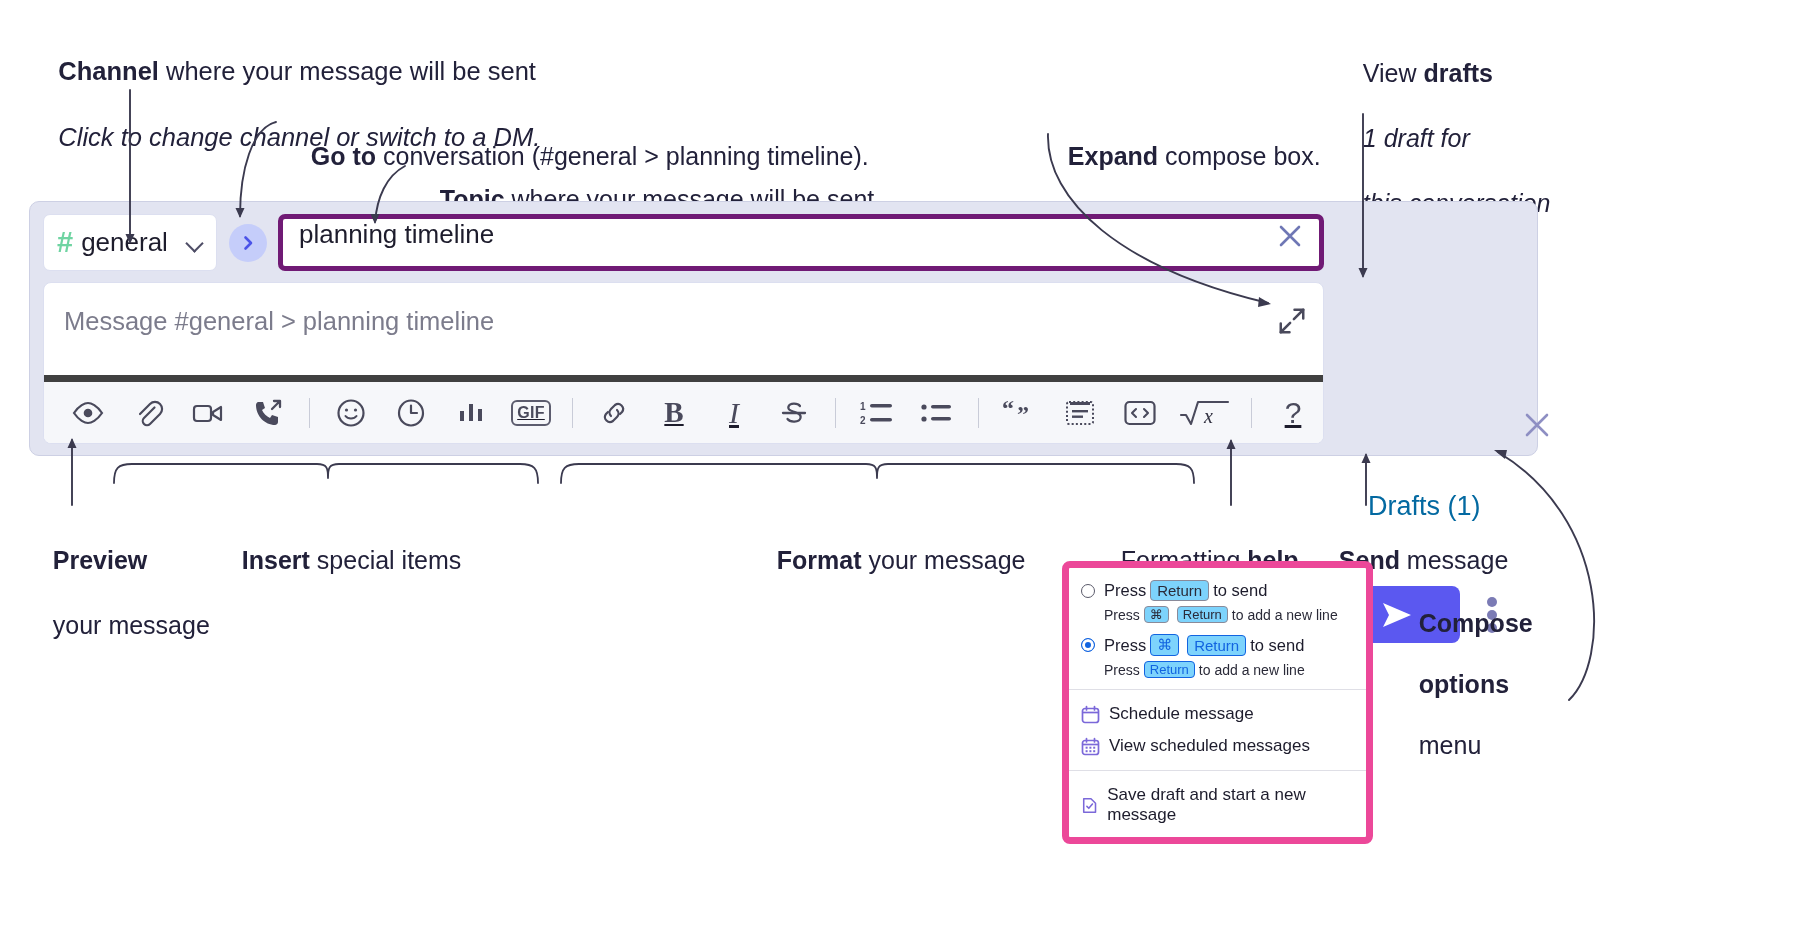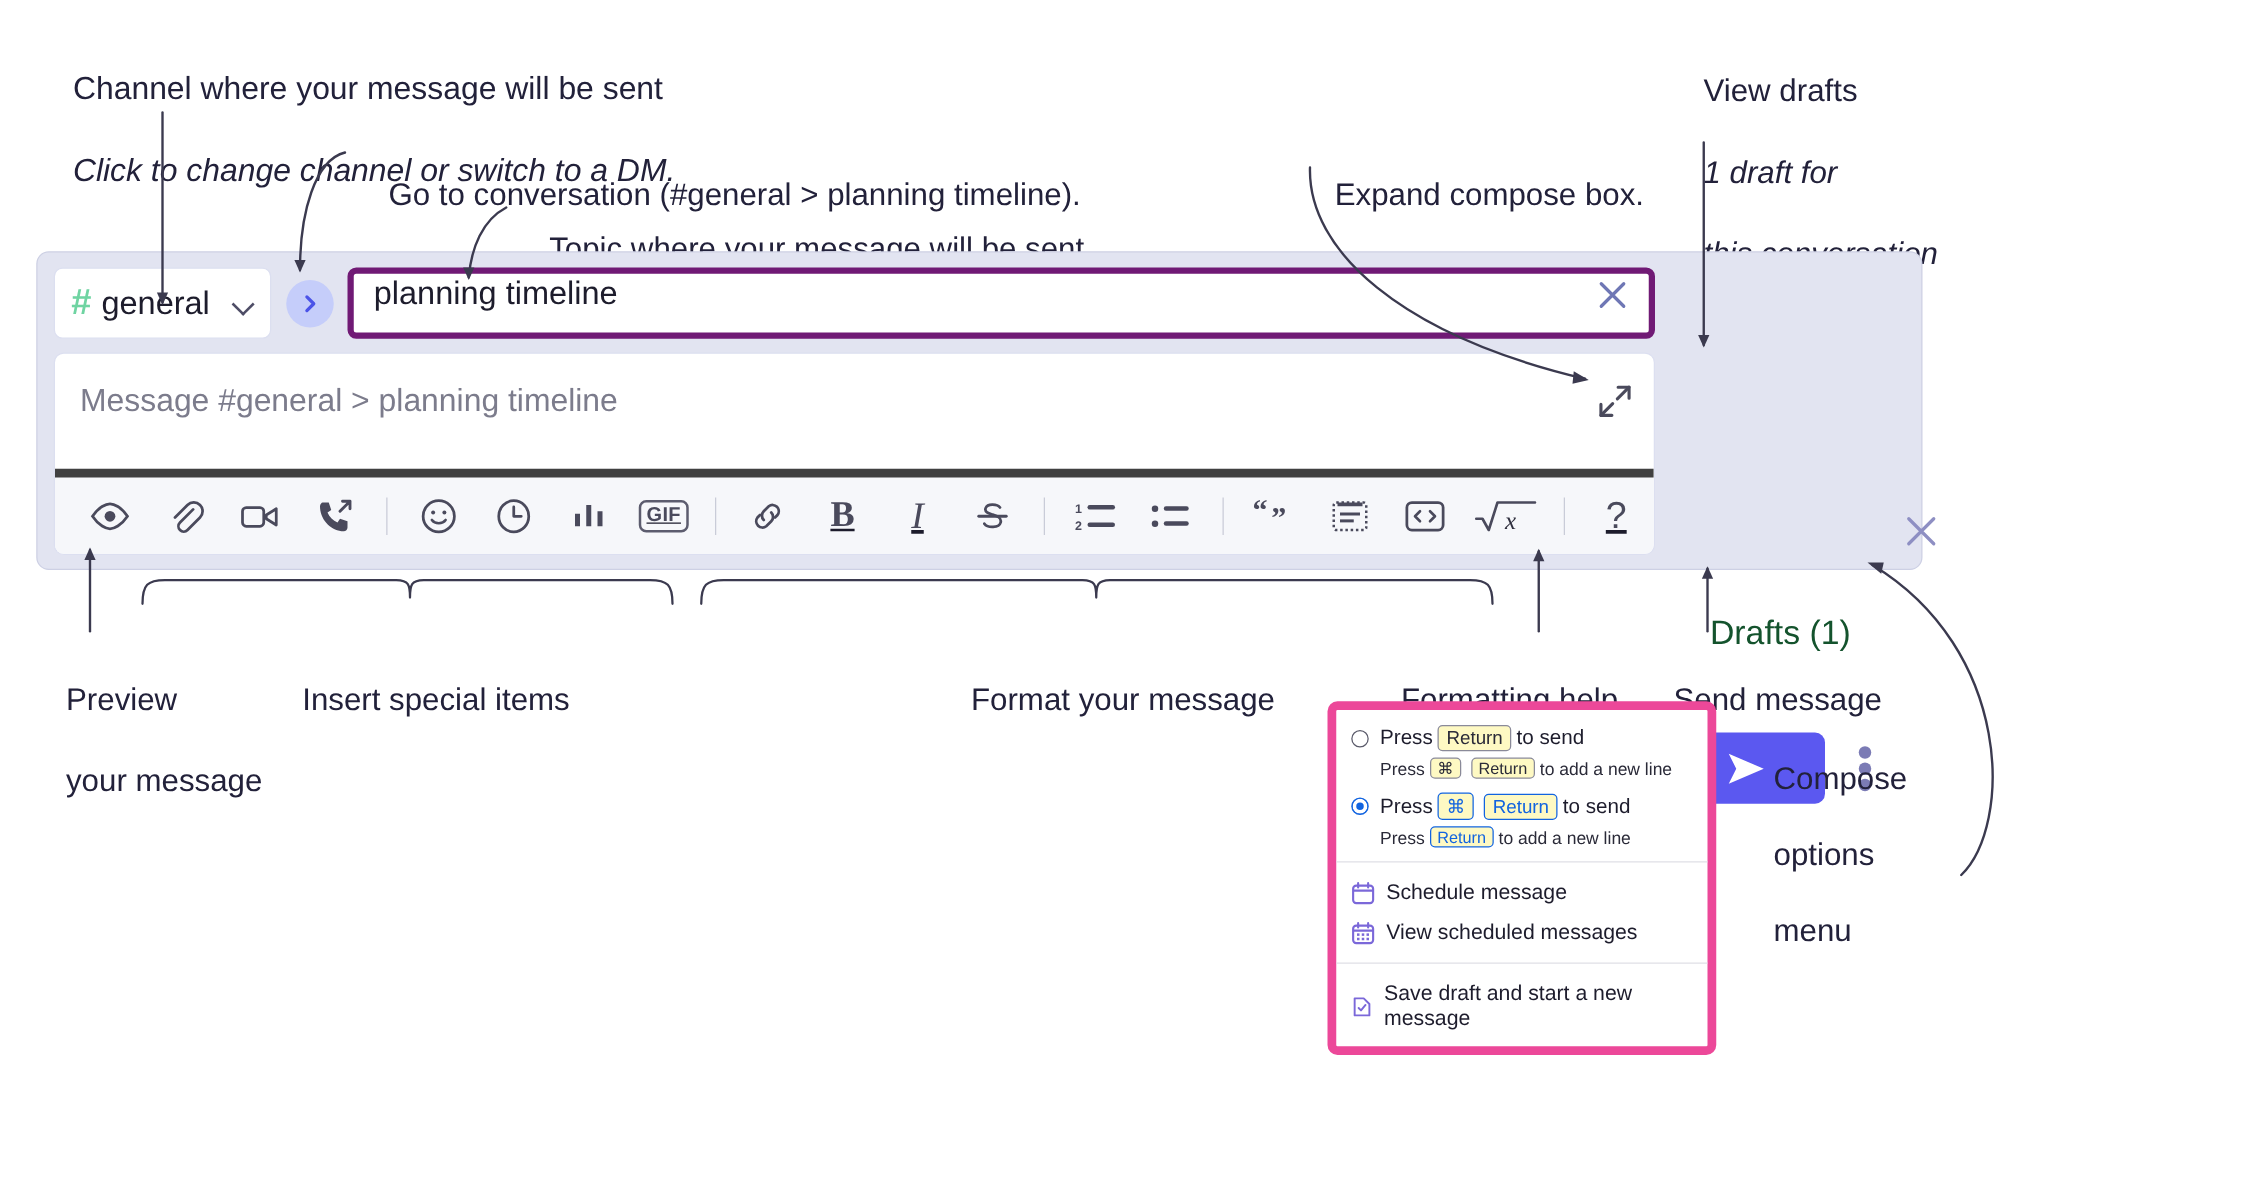--- a/index.html
+++ b/index.html
@@ -7,21 +7,21 @@
     width: 1814px; height: 944px;
     background: #ffffff;
     font-family: "Liberation Sans", sans-serif;
     color: #1d1c2c;
     overflow: hidden;
   }
   #root { position: relative; width: 1814px; height: 944px; }
 
   
   .anno { position: absolute; color: #22213a; line-height: 1.30; white-space: pre; }
-  .anno b { font-weight: 400; }
+  .anno b { font-weight: 700; }
   .anno i { font-style: italic; }
   .a-lg { font-size: 25.5px; }
   .a-md { font-size: 25px; }
 
   
   #compose {
     position: absolute; left: 29px; top: 201px;
     width: 1509px; height: 255px;
     background: #e2e4f1;
     border: 1px solid #cdd0e4;
@@ -92,21 +92,21 @@
     font-size: 16px; font-weight: 700; color: #4a4a5c;
     padding: 2px 4px; letter-spacing: .3px; font-family: "Liberation Sans", sans-serif;
   }
   .boldglyph { font-size: 29px; font-weight: 700; color: #4a4a5c; font-family: "Liberation Serif", serif; }
   .italglyph { font-size: 30px; font-style: italic; color: #4a4a5c; font-family: "Liberation Serif", serif; }
   .qmark { font-size: 30px; color: #4a4a5c; font-weight: 400; }
 
   
   #draftslabel {
     position: absolute; left: 1338px; top: 289px;
-    font-size: 27px; color: #14532d;
+    font-size: 27px; color: #0369a1;
     cursor: pointer;
   }
   #closeX { position: absolute; left: 1489px; top: 205px; width: 36px; height: 36px; cursor: pointer; }
   #sendbtn {
     position: absolute; left: 1303px; top: 384px;
     width: 127px; height: 57px; border-radius: 8px; background: #5b58f0;
     display: flex; align-items: center; justify-content: center; cursor: pointer;
   }
   #kebab { position: absolute; left: 1449px; top: 392px; width: 26px; height: 42px; cursor: pointer; }
   .kdot { width: 10px; height: 10px; border-radius: 50%; background: #7b7bb5; margin: 3px auto; }
@@ -117,21 +117,21 @@
     width: 311px; background: #ffffff;
     border: 7px solid #ec4899; border-radius: 8px;
     padding: 10px 0 6px 0;
   }
   .mrow { display: flex; align-items: center; padding: 2px 12px; font-size: 16.5px; color: #1d1c2c; cursor: pointer; }
   .radio { width: 14px; height: 14px; border-radius: 50%; border: 1.6px solid #5a5a6a; flex: none; margin-right: 9px; }
   .radio.on { border-color: #1264e0; background: #1264e0; box-shadow: inset 0 0 0 3px #ffffff; }
   .key {
     display: inline-flex; align-items: center; justify-content: center;
     border: 1px solid #8a8a99; border-radius: 4px;
-    padding: 1px 6px; margin: 0 4px; font-size: 15px; color: #2a2a38; background:#fef9c3;
+    padding: 1px 6px; margin: 0 4px; font-size: 15px; color: #2a2a38; background:#7dd3fc;
   }
   .key.blue { border-color: #1264e0; color: #1264e0; }
   .msub { display: flex; align-items: center; padding: 3px 12px 3px 35px; font-size: 14px; color: #2a2a38; }
   .msub .key { font-size: 13px; padding: 0px 5px; }
   .mdiv { height: 1px; background: #dfdfe6; margin: 8px 0; }
   .mitem { display: flex; align-items: center; gap: 9px; padding: 6px 12px; font-size: 17px; color: #1d1c2c; cursor: pointer; }
 
   
   #lines { position: absolute; left: 0; top: 0; width: 1814px; height: 944px; pointer-events: none; }
 </style>

